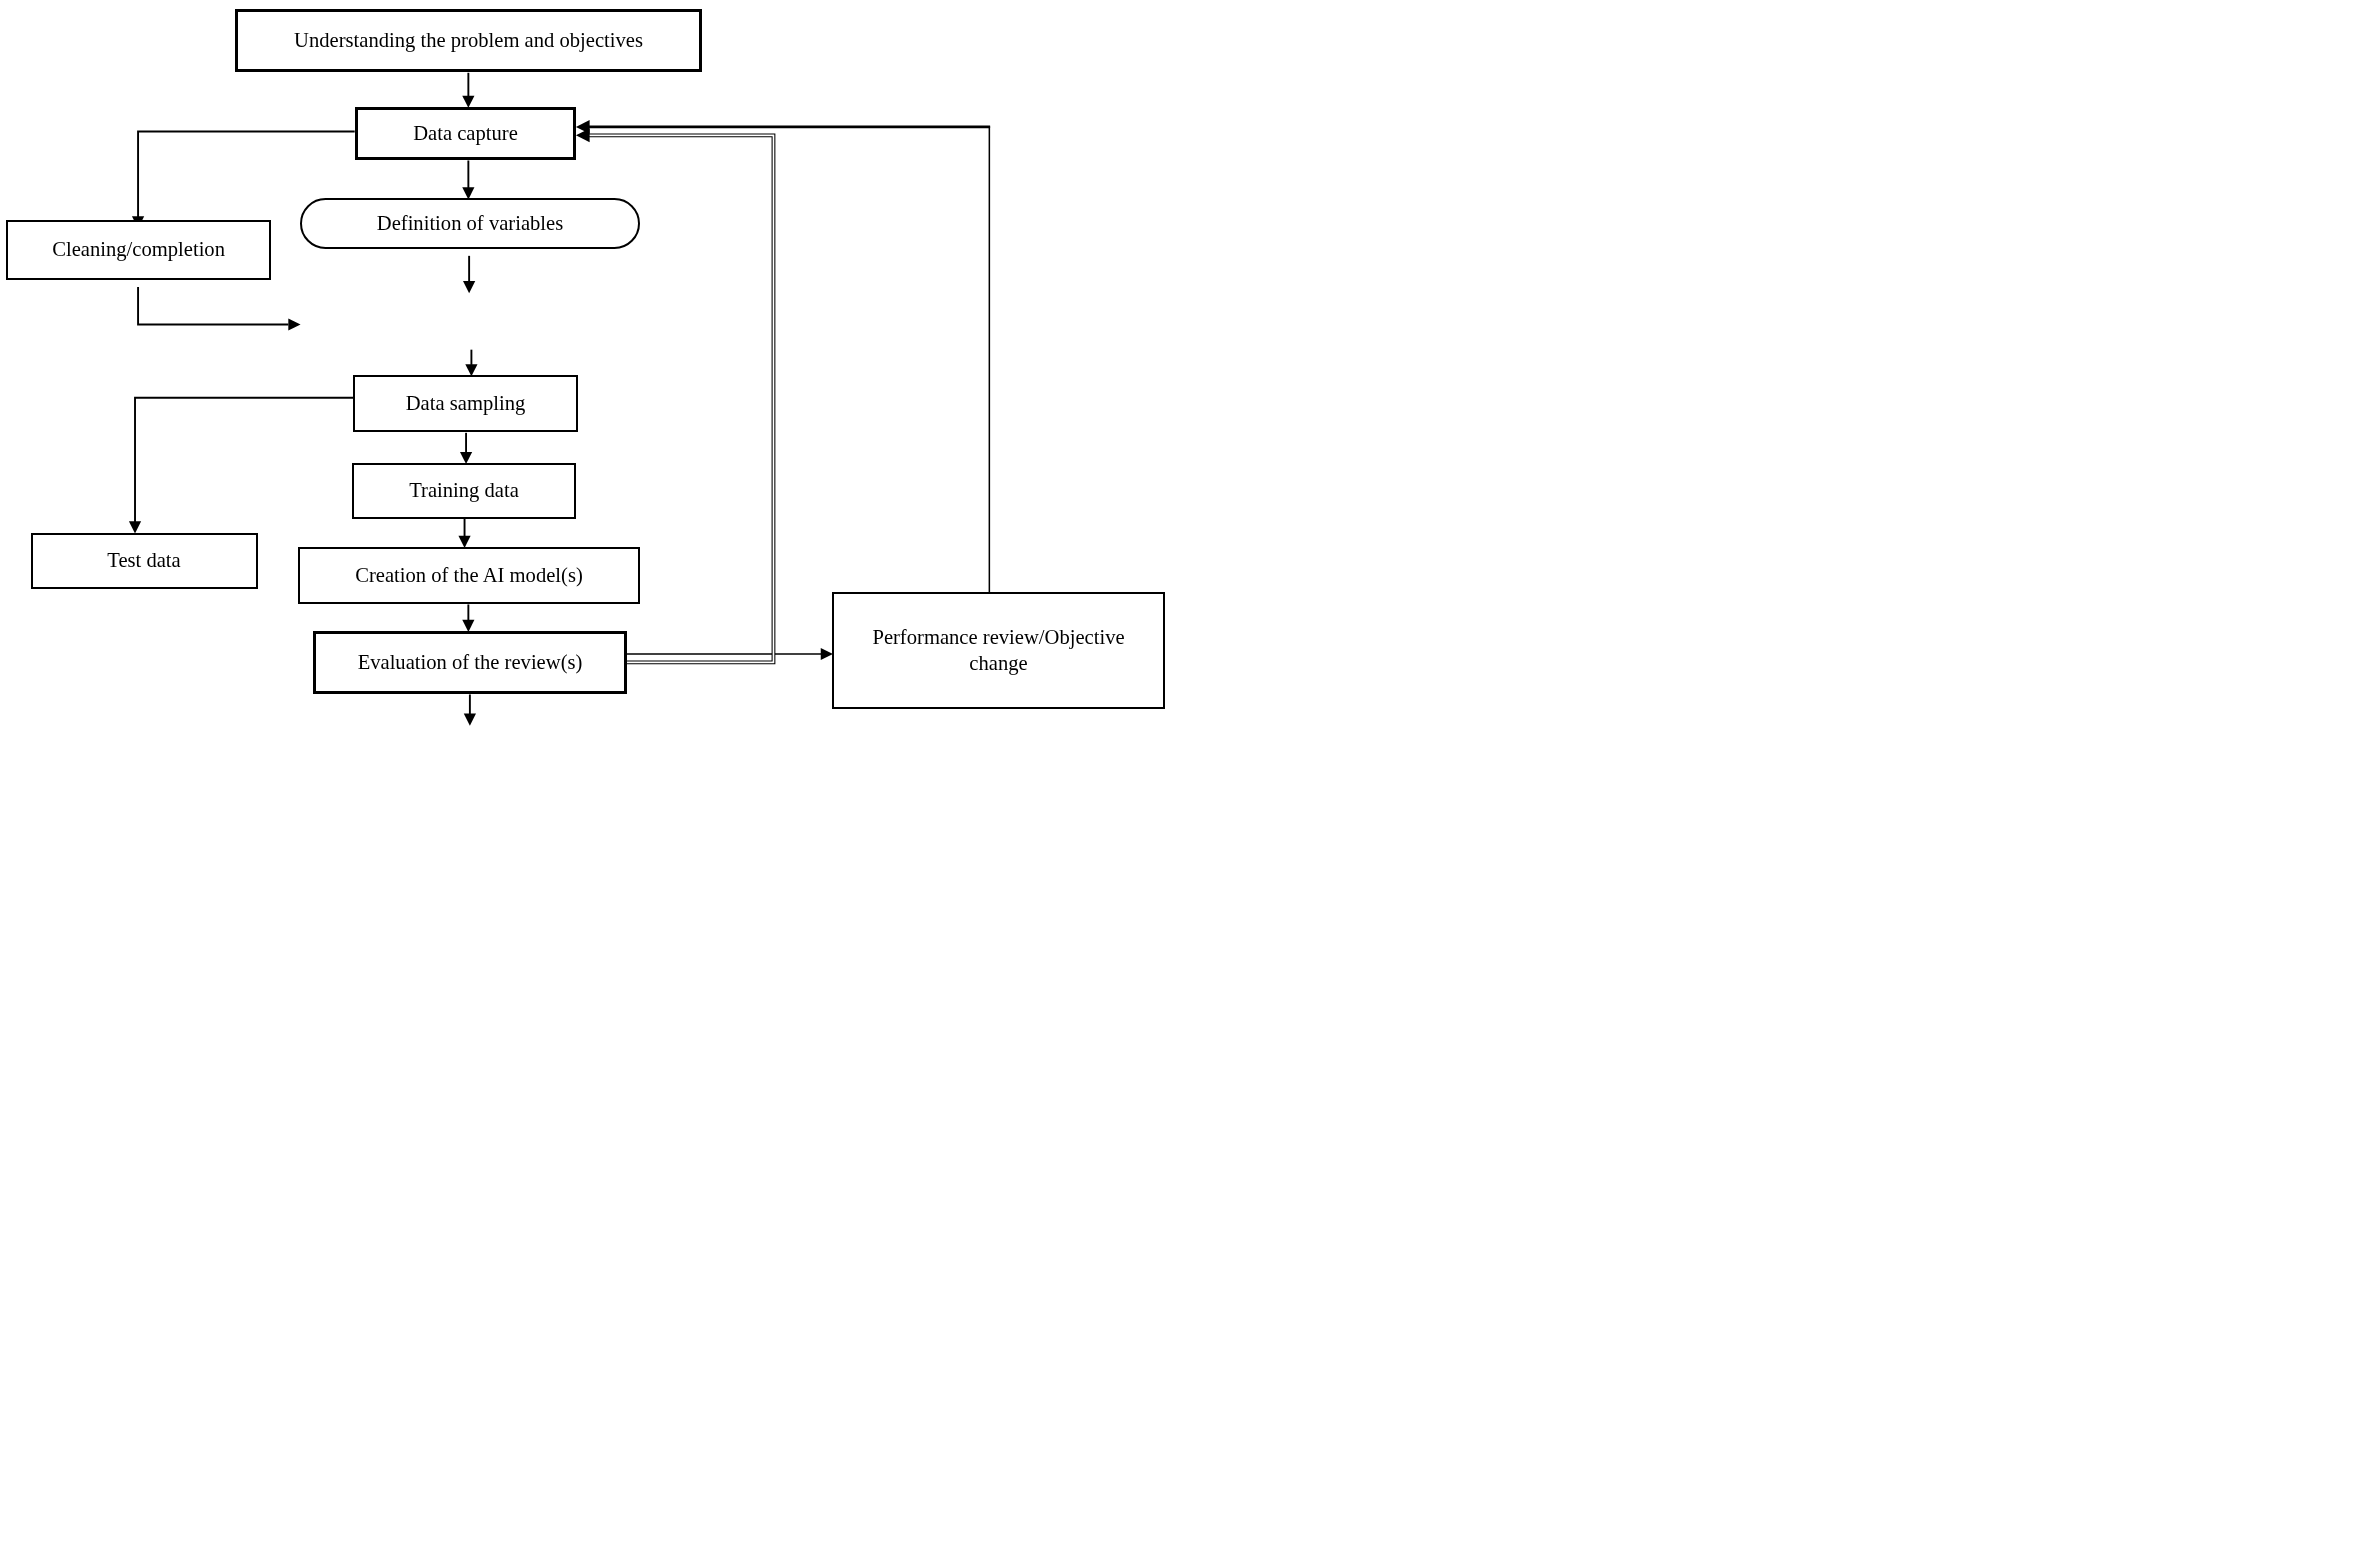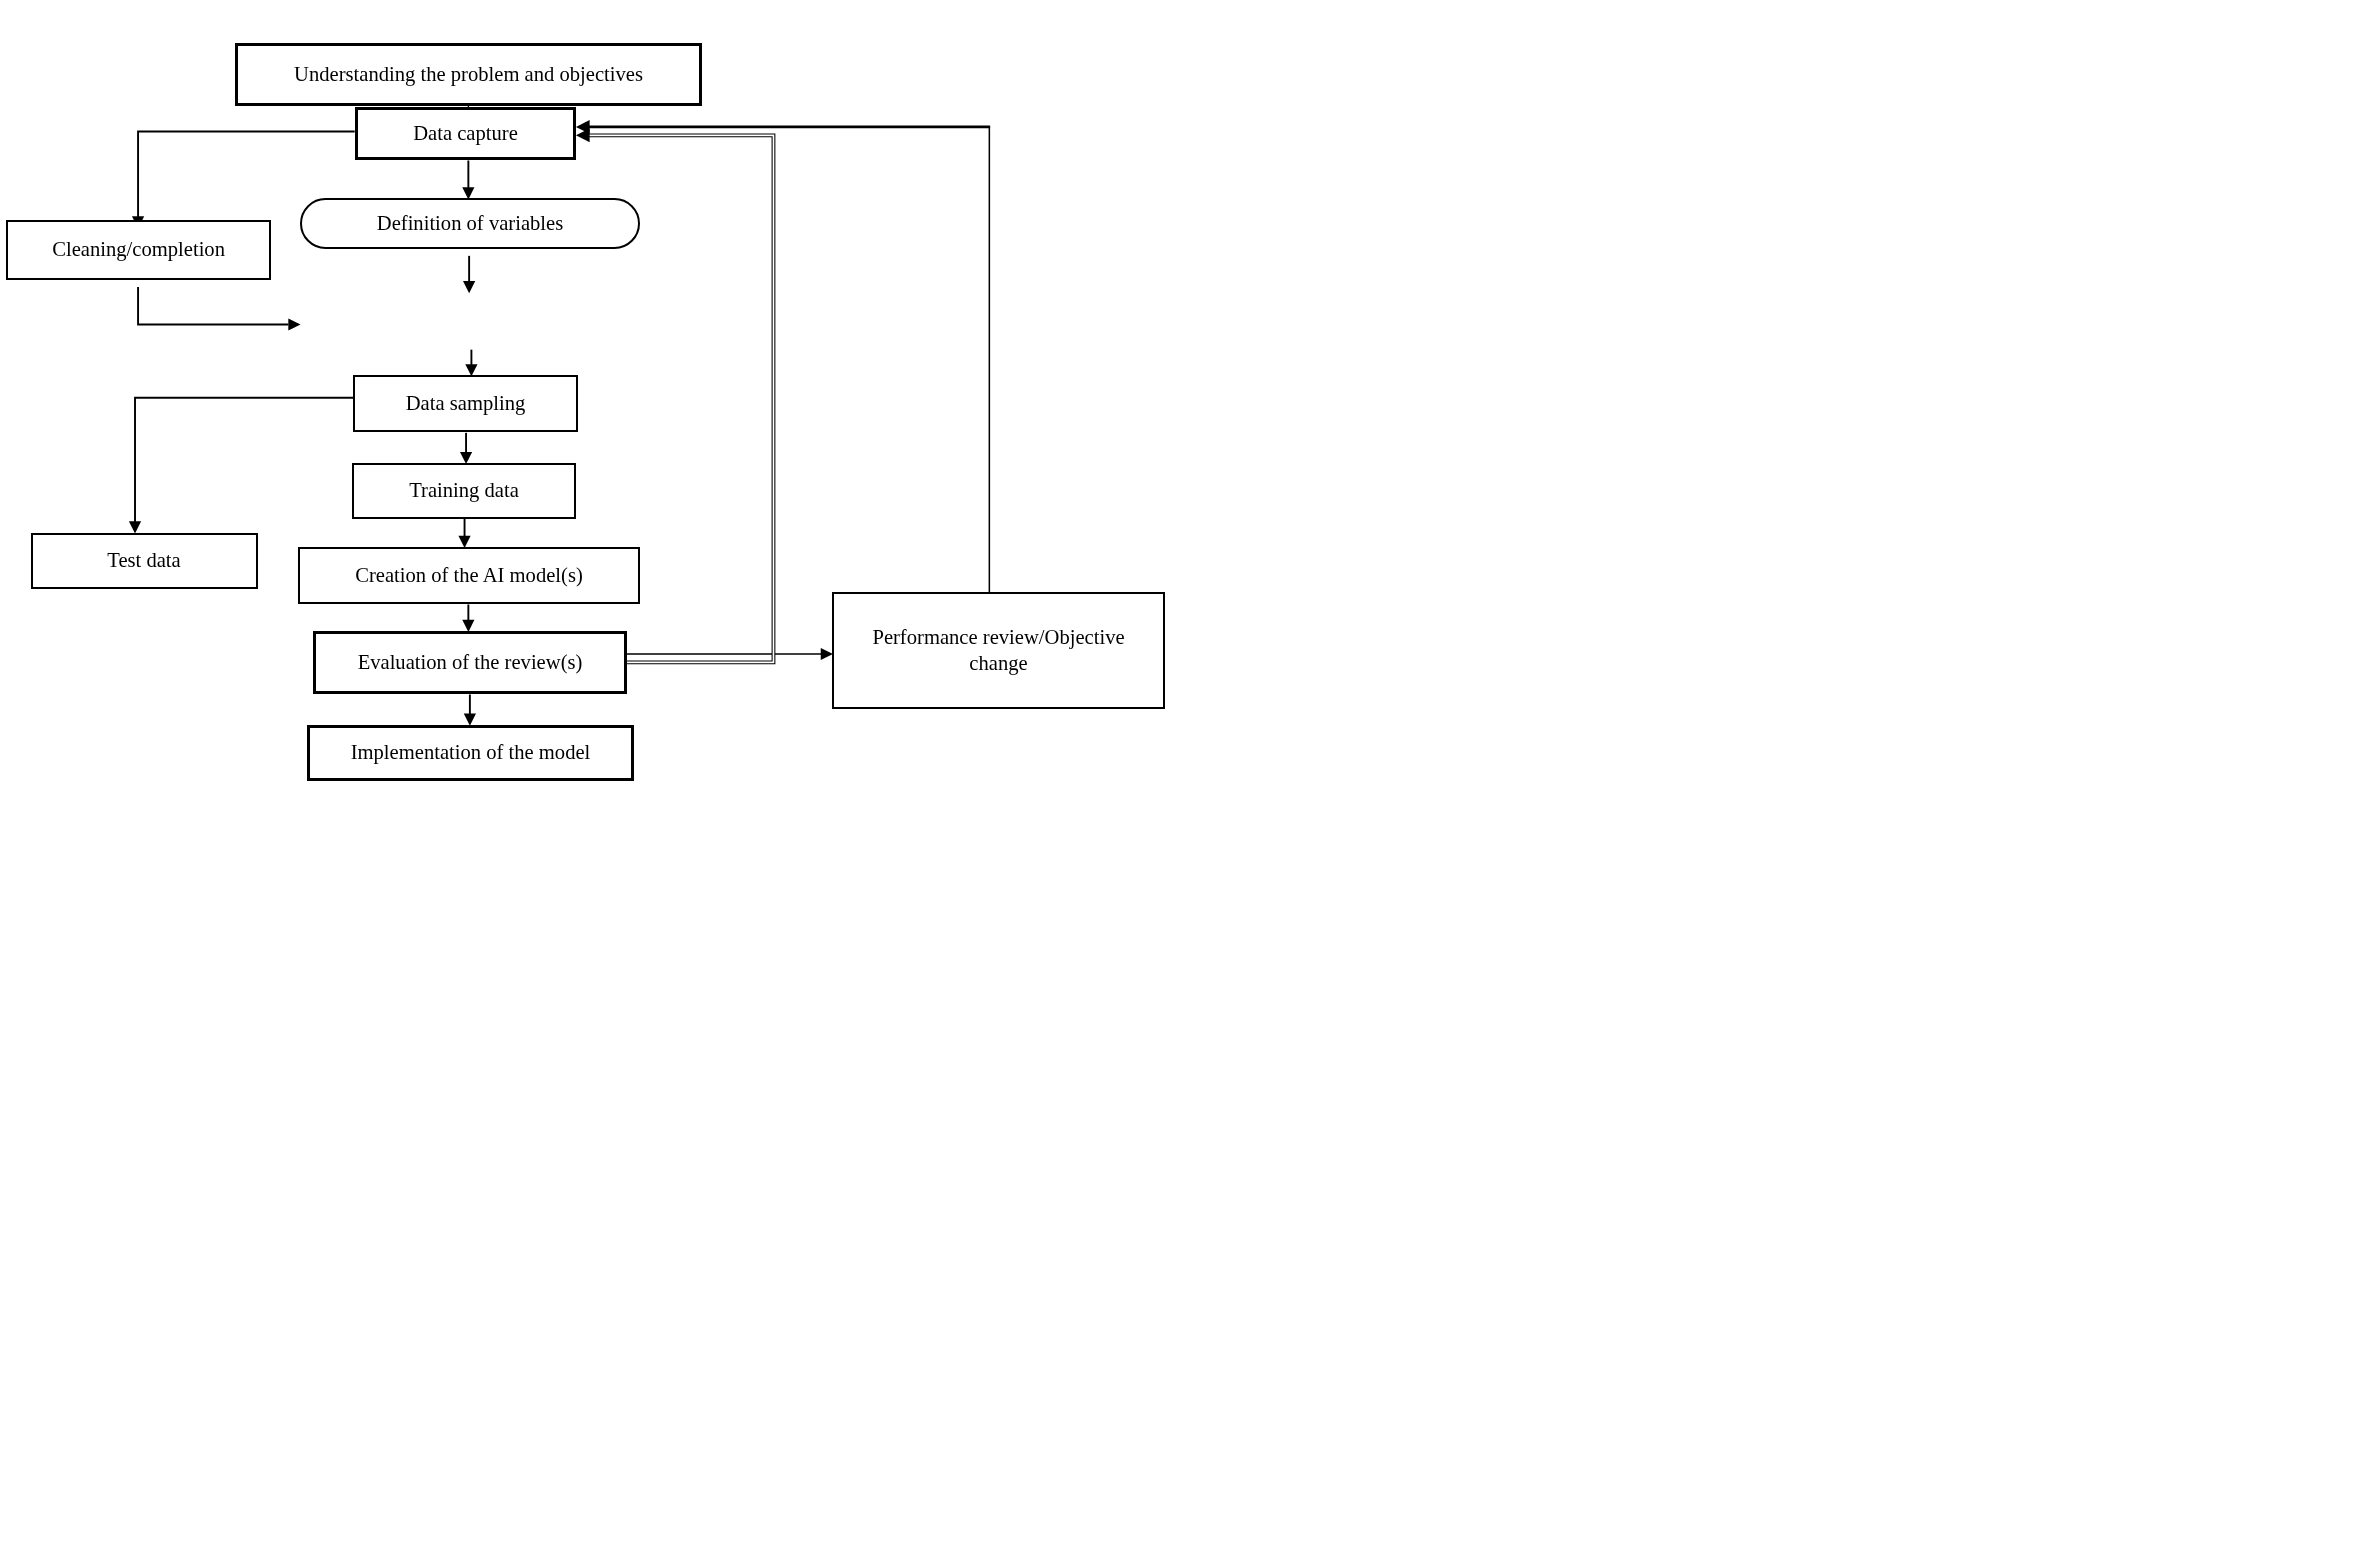--- a/index.html
+++ b/index.html
@@ -113,21 +113,21 @@
       <polygon points="755,177 773,168 773,186" fill="#000"></polygon>
     </g>
 
     <g>
       <line x1="1297" y1="776" x2="1297" y2="165" stroke="#000" stroke-width="2"></line>
       <line x1="1298" y1="166" x2="770" y2="166" stroke="#000" stroke-width="3.5"></line>
       <polygon points="755,166 773,157 773,175" fill="#000"></polygon>
     </g>
   </svg>
 
-  <div class="node heavy" style="left:235px; top:9.2px; width:467px; height:63px;margin-top:34px;">
+  <div class="node heavy" style="left:235px; top:9.2px; width:467px; height:63px;">
     <span>Understanding the problem and objectives</span>
   </div>
 
   <div class="node heavy" style="left:355px; top:107px; width:221px; height:53px;">
     <span>Data capture</span>
   </div>
 
   <div class="node" style="left:300px; top:198px; width:340px; height:51px;border-radius:27px;">
     <span>Definition of variables</span>
   </div>
@@ -150,23 +150,20 @@
   </div>
 
   <div class="node" style="left:298px; top:547px; width:342px; height:57px;">
     <span>Creation of the AI model(s)</span>
   </div>
 
   <div class="node heavy" style="left:313px; top:631px; width:314px; height:63px;">
     <span>Evaluation of the review(s)</span>
   </div>
 
-  <div class="node heavy" style="left:307px; top:725px; width:327px; height:56px;">
-    <span>Implementation of the model</span>
-  </div>
 
   <div class="node" style="left:832px; top:592px; width:333px; height:117px;">
     <span>Performance review/Objective</span>
     <span>change</span>
   </div>
 
 </div>
 
 
 </body></html>

